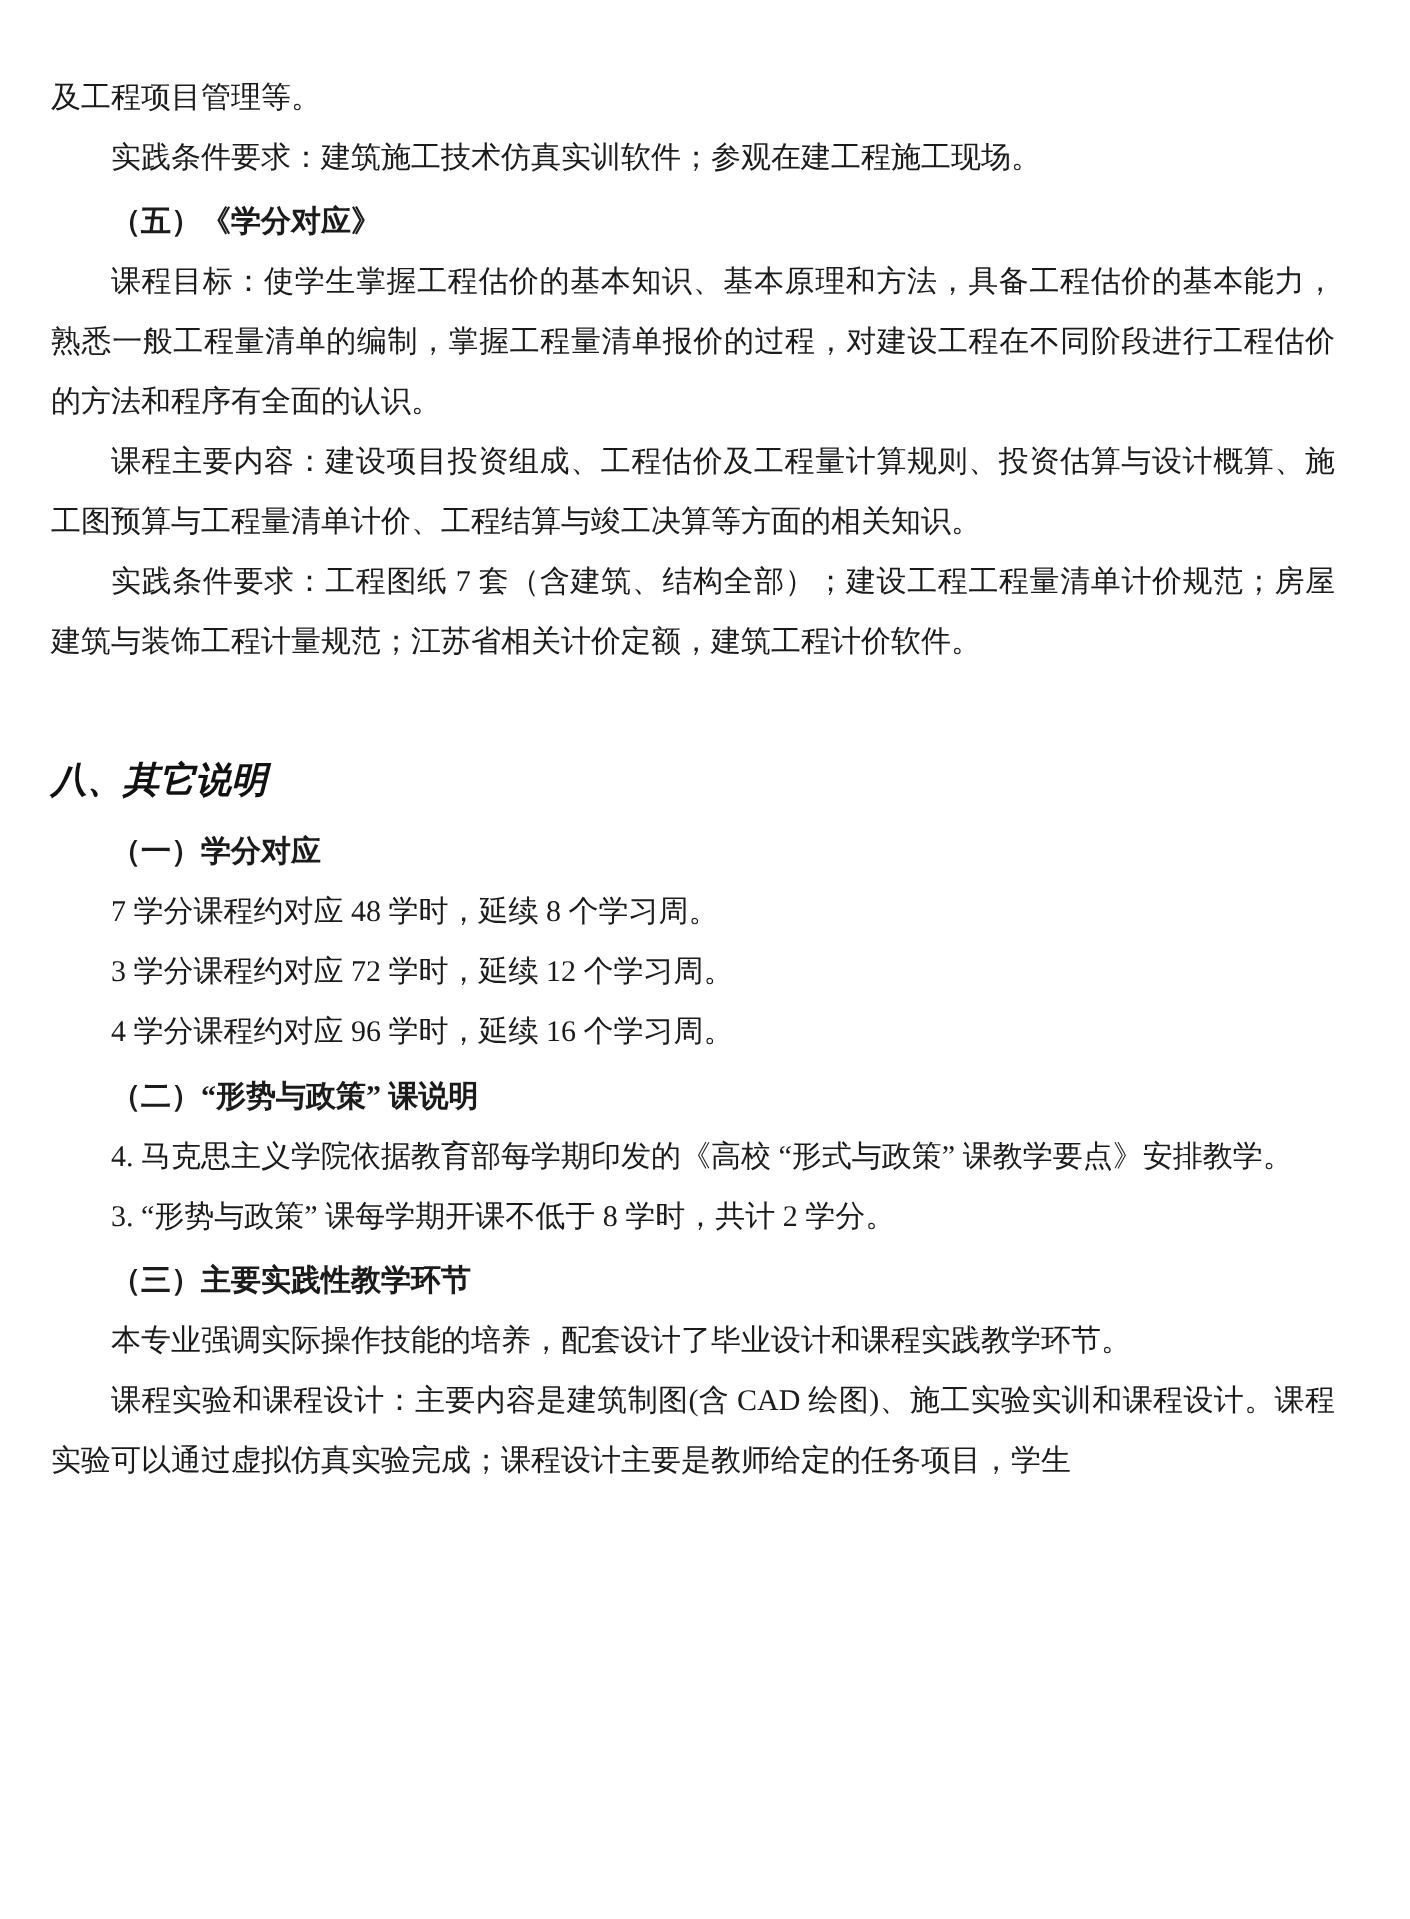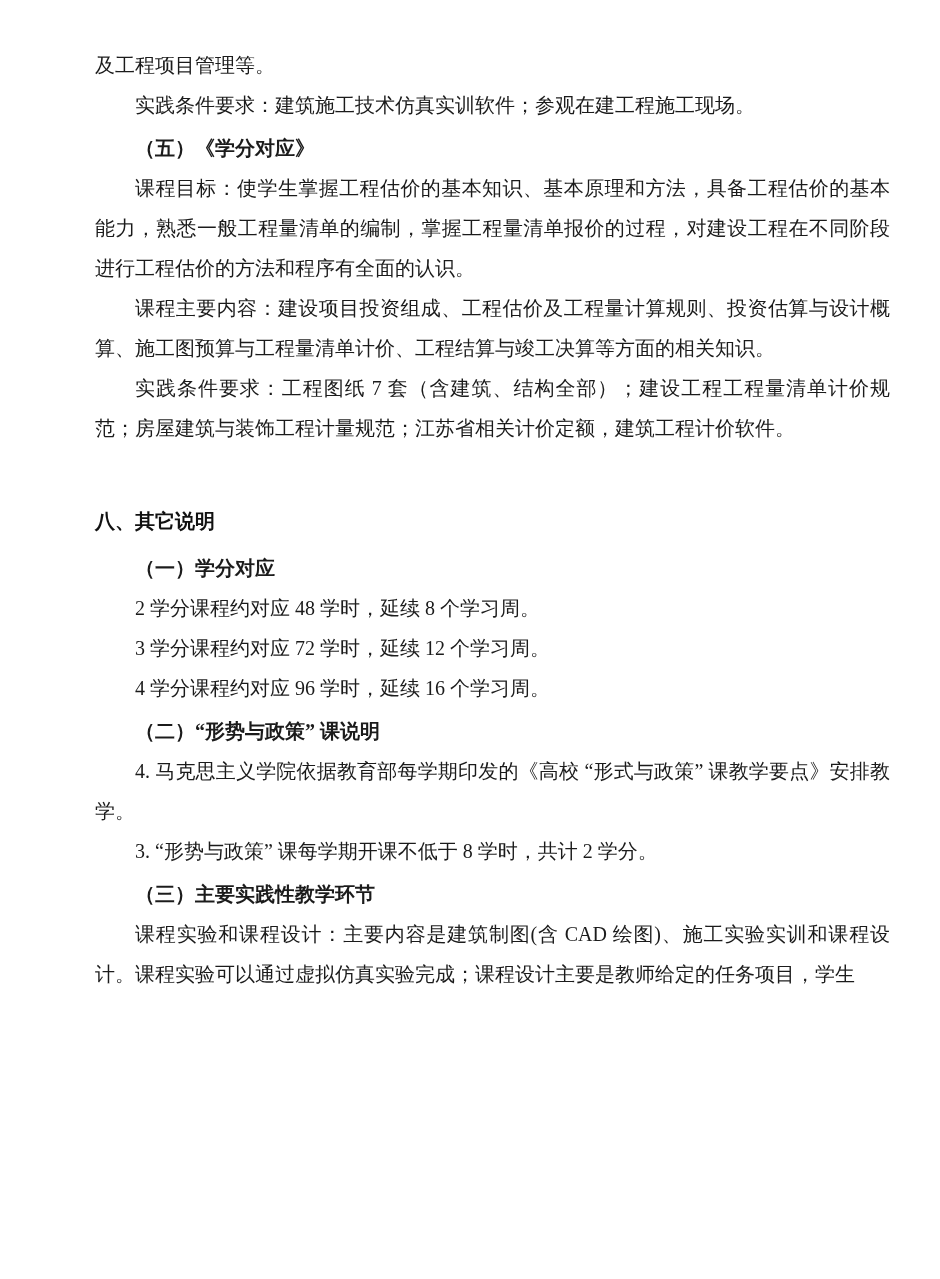--- a/index.html
+++ b/index.html
@@ -6,64 +6,66 @@
     margin: 0;
     padding: 0;
     background: #ffffff;
   }
   .page {
     position: relative;
     width: 940px;
     height: 1279px;
     box-sizing: border-box;
     background: #ffffff;
-    padding: 45px 50px 0 95px;
+    padding: 45px 50px 0 34px;
     overflow: hidden;
     color: #1b1b1b;
     font-family: "Liberation Serif", "DejaVu Serif", serif;
     font-size: 20px;
     line-height: 40px;
   }
   .doc-body p {
     margin: 0;
     text-align: justify;
     text-justify: inter-ideograph;
     text-indent: 2em;
   }
   .doc-body p.plain {
     text-indent: 0;
   }
   .doc-body p.subhead {
     font-weight: 700;
     margin-top: 3px;
   }
   .doc-body h1.heading {
-    font-size: 20px;
+    font-size: 24px;
     font-weight: 700;
     line-height: 40px;
     margin: 53px 0 7px 0;
     text-indent: 0;
     color: #111111;
+    font-style: italic;
   }
 </style>
 </head>
 <body>
 
 <div class="page">
   <div class="doc-body" id="doc-body">
       <p class="plain">及工程项目管理等。</p>
       <p class="para">实践条件要求：建筑施工技术仿真实训软件；参观在建工程施工现场。</p>
       <p class="subhead">（五）《学分对应》</p>
       <p class="para">课程目标：使学生掌握工程估价的基本知识、基本原理和方法，具备工程估价的基本能力，熟悉一般工程量清单的编制，掌握工程量清单报价的过程，对建设工程在不同阶段进行工程估价的方法和程序有全面的认识。</p>
       <p class="para">课程主要内容：建设项目投资组成、工程估价及工程量计算规则、投资估算与设计概算、施工图预算与工程量清单计价、工程结算与竣工决算等方面的相关知识。</p>
       <p class="para">实践条件要求：工程图纸 7 套（含建筑、结构全部）；建设工程工程量清单计价规范；房屋建筑与装饰工程计量规范；江苏省相关计价定额，建筑工程计价软件。</p>
       <h1 class="heading">八、其它说明</h1>
       <p class="subhead">（一）学分对应</p>
-      <p class="para">2 学分课程约对应 48 学时，延续 8 个学习周。</p>
+      <p class="para">7 学分课程约对应 48 学时，延续 8 个学习周。</p>
       <p class="para">3 学分课程约对应 72 学时，延续 12 个学习周。</p>
       <p class="para">4 学分课程约对应 96 学时，延续 16 个学习周。</p>
       <p class="subhead">（二）“形势与政策” 课说明</p>
       <p class="para">4. 马克思主义学院依据教育部每学期印发的《高校 “形式与政策” 课教学要点》安排教学。</p>
       <p class="para">3. “形势与政策” 课每学期开课不低于 8 学时，共计 2 学分。</p>
       <p class="subhead">（三）主要实践性教学环节</p>
+      <p class="para">本专业强调实际操作技能的培养，配套设计了毕业设计和课程实践教学环节。</p>
       <p class="para">课程实验和课程设计：主要内容是建筑制图(含 CAD 绘图)、施工实验实训和课程设计。课程实验可以通过虚拟仿真实验完成；课程设计主要是教师给定的任务项目，学生</p>
     </div>
 </div>
 
 </body></html>

